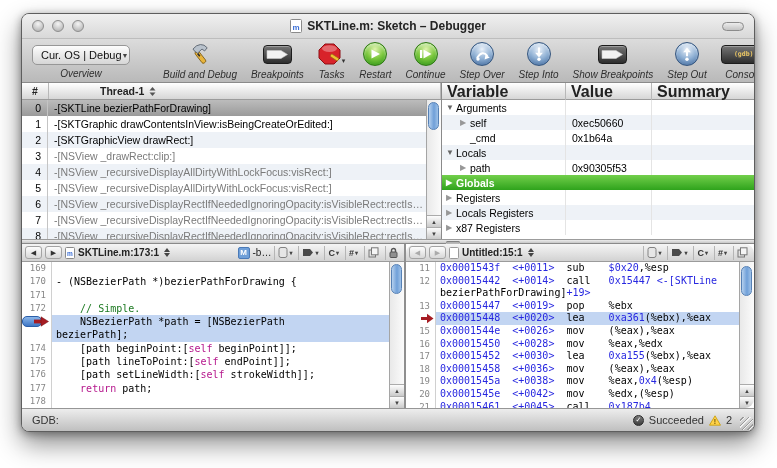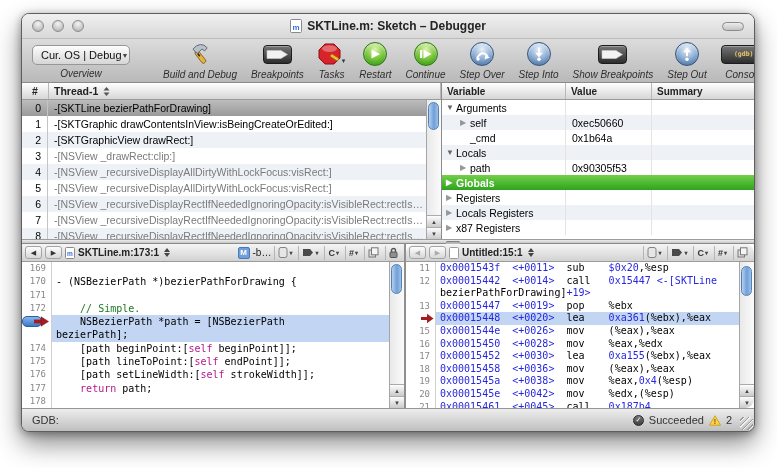--- a/index.html
+++ b/index.html
@@ -54,21 +54,21 @@
   .trow.stripe { background:#eef2f7; }
   .trow.sel { background:linear-gradient(#bcbcbc,#9a9a9a); }
   .trow.dim .tname { color:#7a7a7a; }
   .tnum { width:26px; flex:0 0 26px; text-align:right; padding-right:6px; border-right:1px solid #c4c4c4;
           align-self:stretch; display:flex; align-items:center; justify-content:flex-end; }
   .tname { flex:1; padding-left:6px; white-space:nowrap; overflow:hidden; text-overflow:ellipsis; }
 
   .vars-pane { flex:1; display:flex; flex-direction:column; }
   .vh { display:grid; grid-template-columns:124px 86px 1fr; height:17px; flex:0 0 17px;
         background:linear-gradient(#ffffff,#d6d6d6); border-bottom:1px solid #9b9b9b;
-        font-size:10px; font-weight:bold; color:#222; }
+        font-size:16px; font-weight:bold; color:#222; }
   .vh .hc { border-right:1px solid #b8b8b8; }
   #var-rows { flex:1; overflow:hidden; }
   .vrow { display:grid; grid-template-columns:124px 86px 1fr; height:15px; font-size:10.5px; color:#000; align-items:center; }
   .vrow.stripe { background:#eef2f7; }
   .vrow.sel { background:linear-gradient(#72cf4b,#2fa31c); color:#fff; font-weight:bold; }
   .vcell { padding:0 6px; white-space:nowrap; overflow:hidden; height:100%; display:flex; align-items:center; }
   .vrow:not(.sel) .vcell { border-right:1px solid #e4e4e4; }
   .disc { display:inline-block; width:10px; font-size:8px; color:#666; }
   .vrow.sel .disc { color:#fff; }
   .disc.closed { color:#979797; }
@@ -275,21 +275,21 @@
           </div>
           <div class="tb-label">Console</div>
         </div>
       </div>
   </div>
 
   <div class="top-panes">
     <div class="thread-pane">
       <div class="list-header">
         <div class="hc" style="width:27px; flex:0 0 27px; justify-content:center;">#</div>
-        <div class="hc" style="flex:1; gap:5px;">
+        <div class="hc" style="flex:1; gap:5px;margin-left:46px;">
           <span>Thread-1</span>
           <svg width="7" height="9">
               <polygon points="3.5,0 6.5,3.5 0.5,3.5" fill="#555"></polygon>
               <polygon points="0.5,5.5 6.5,5.5 3.5,9" fill="#555"></polygon>
             </svg>
         </div>
       </div>
       <div class="thread-body">
         <div id="thread-rows">
             <div class="trow sel">

